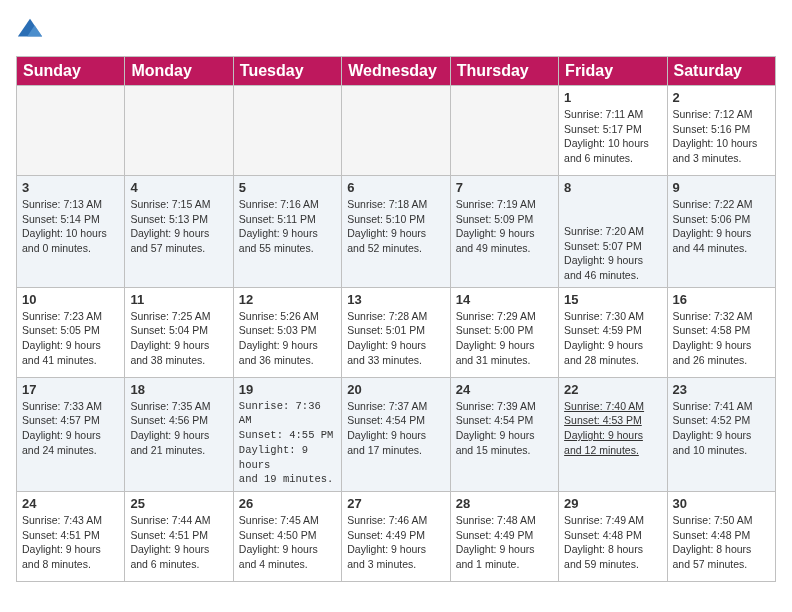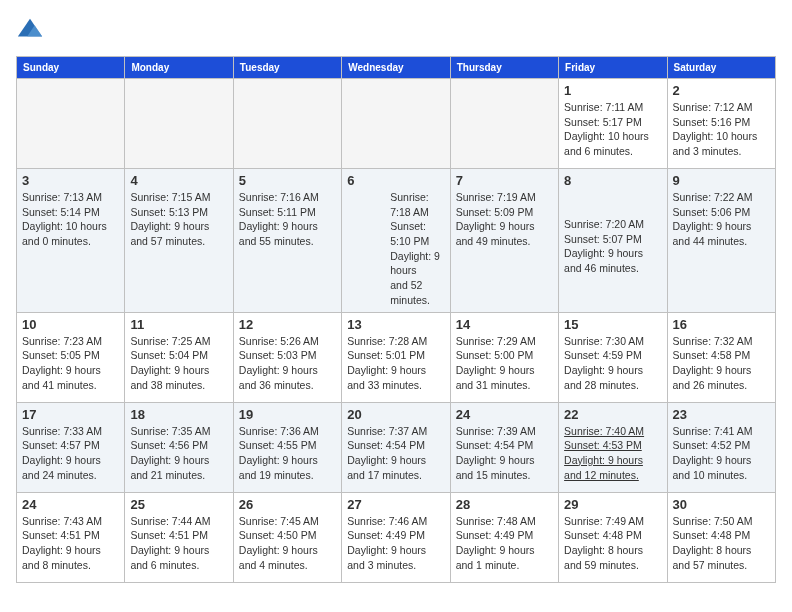--- a/index.html
+++ b/index.html
@@ -51,25 +51,25 @@
     .location-title {
       font-size: 16px;
       color: #333;
     }
     .calendar {
       width: 100%;
       border-collapse: collapse;
       font-size: 11px;
     }
     .calendar th {
-      background-color: #1d4ed8;
+      background-color: #be185d;
       color: white;
       text-align: left;
       padding: 5px 6px;
-      font-size: 10px;
+      font-size: 16px;
       font-weight: bold;
       border: 1px solid #c0c0c0;
     }
     .calendar td {
       border: 1px solid #c0c0c0;
       vertical-align: top;
       padding: 4px 5px;
       width: 108px;
       min-height: 80px;
       height: 90px;
@@ -165,21 +165,21 @@
         </td>
         <td>
           <span class="day-number">5</span>
           <div class="day-info" style="white-space: pre-line;">Sunrise: 7:16 AM
 Sunset: 5:11 PM
 Daylight: 9 hours
 and 55 minutes.</div>
         </td>
         <td>
           <span class="day-number">6</span>
-          <div class="day-info" style="white-space: pre-line; margin-left: 43px;">Sunrise: 7:18 AM
+          <div class="day-info" style="white-space: pre-line;">Sunrise: 7:18 AM
 Sunset: 5:10 PM
 Daylight: 9 hours
 and 52 minutes.</div>
         </td>
         <td>
           <span class="day-number">7</span>
           <div class="day-info" style="white-space: pre-line;">Sunrise: 7:19 AM
 Sunset: 5:09 PM
 Daylight: 9 hours
 and 49 minutes.</div>
@@ -260,21 +260,21 @@
         </td>
         <td>
           <span class="day-number">18</span>
           <div class="day-info" style="white-space: pre-line;">Sunrise: 7:35 AM
 Sunset: 4:56 PM
 Daylight: 9 hours
 and 21 minutes.</div>
         </td>
         <td>
           <span class="day-number">19</span>
-          <div class="day-info" style="white-space: pre-line;">Sunrise: 7:36 AM
+          <div class="day-info" style="white-space: pre-line; font-family: Liberation Mono, monospace;">Sunrise: 7:36 AM
 Sunset: 4:55 PM
 Daylight: 9 hours
 and 19 minutes.</div>
         </td>
         <td>
           <span class="day-number">20</span>
           <div class="day-info" style="white-space: pre-line;">Sunrise: 7:37 AM
 Sunset: 4:54 PM
 Daylight: 9 hours
 and 17 minutes.</div>

